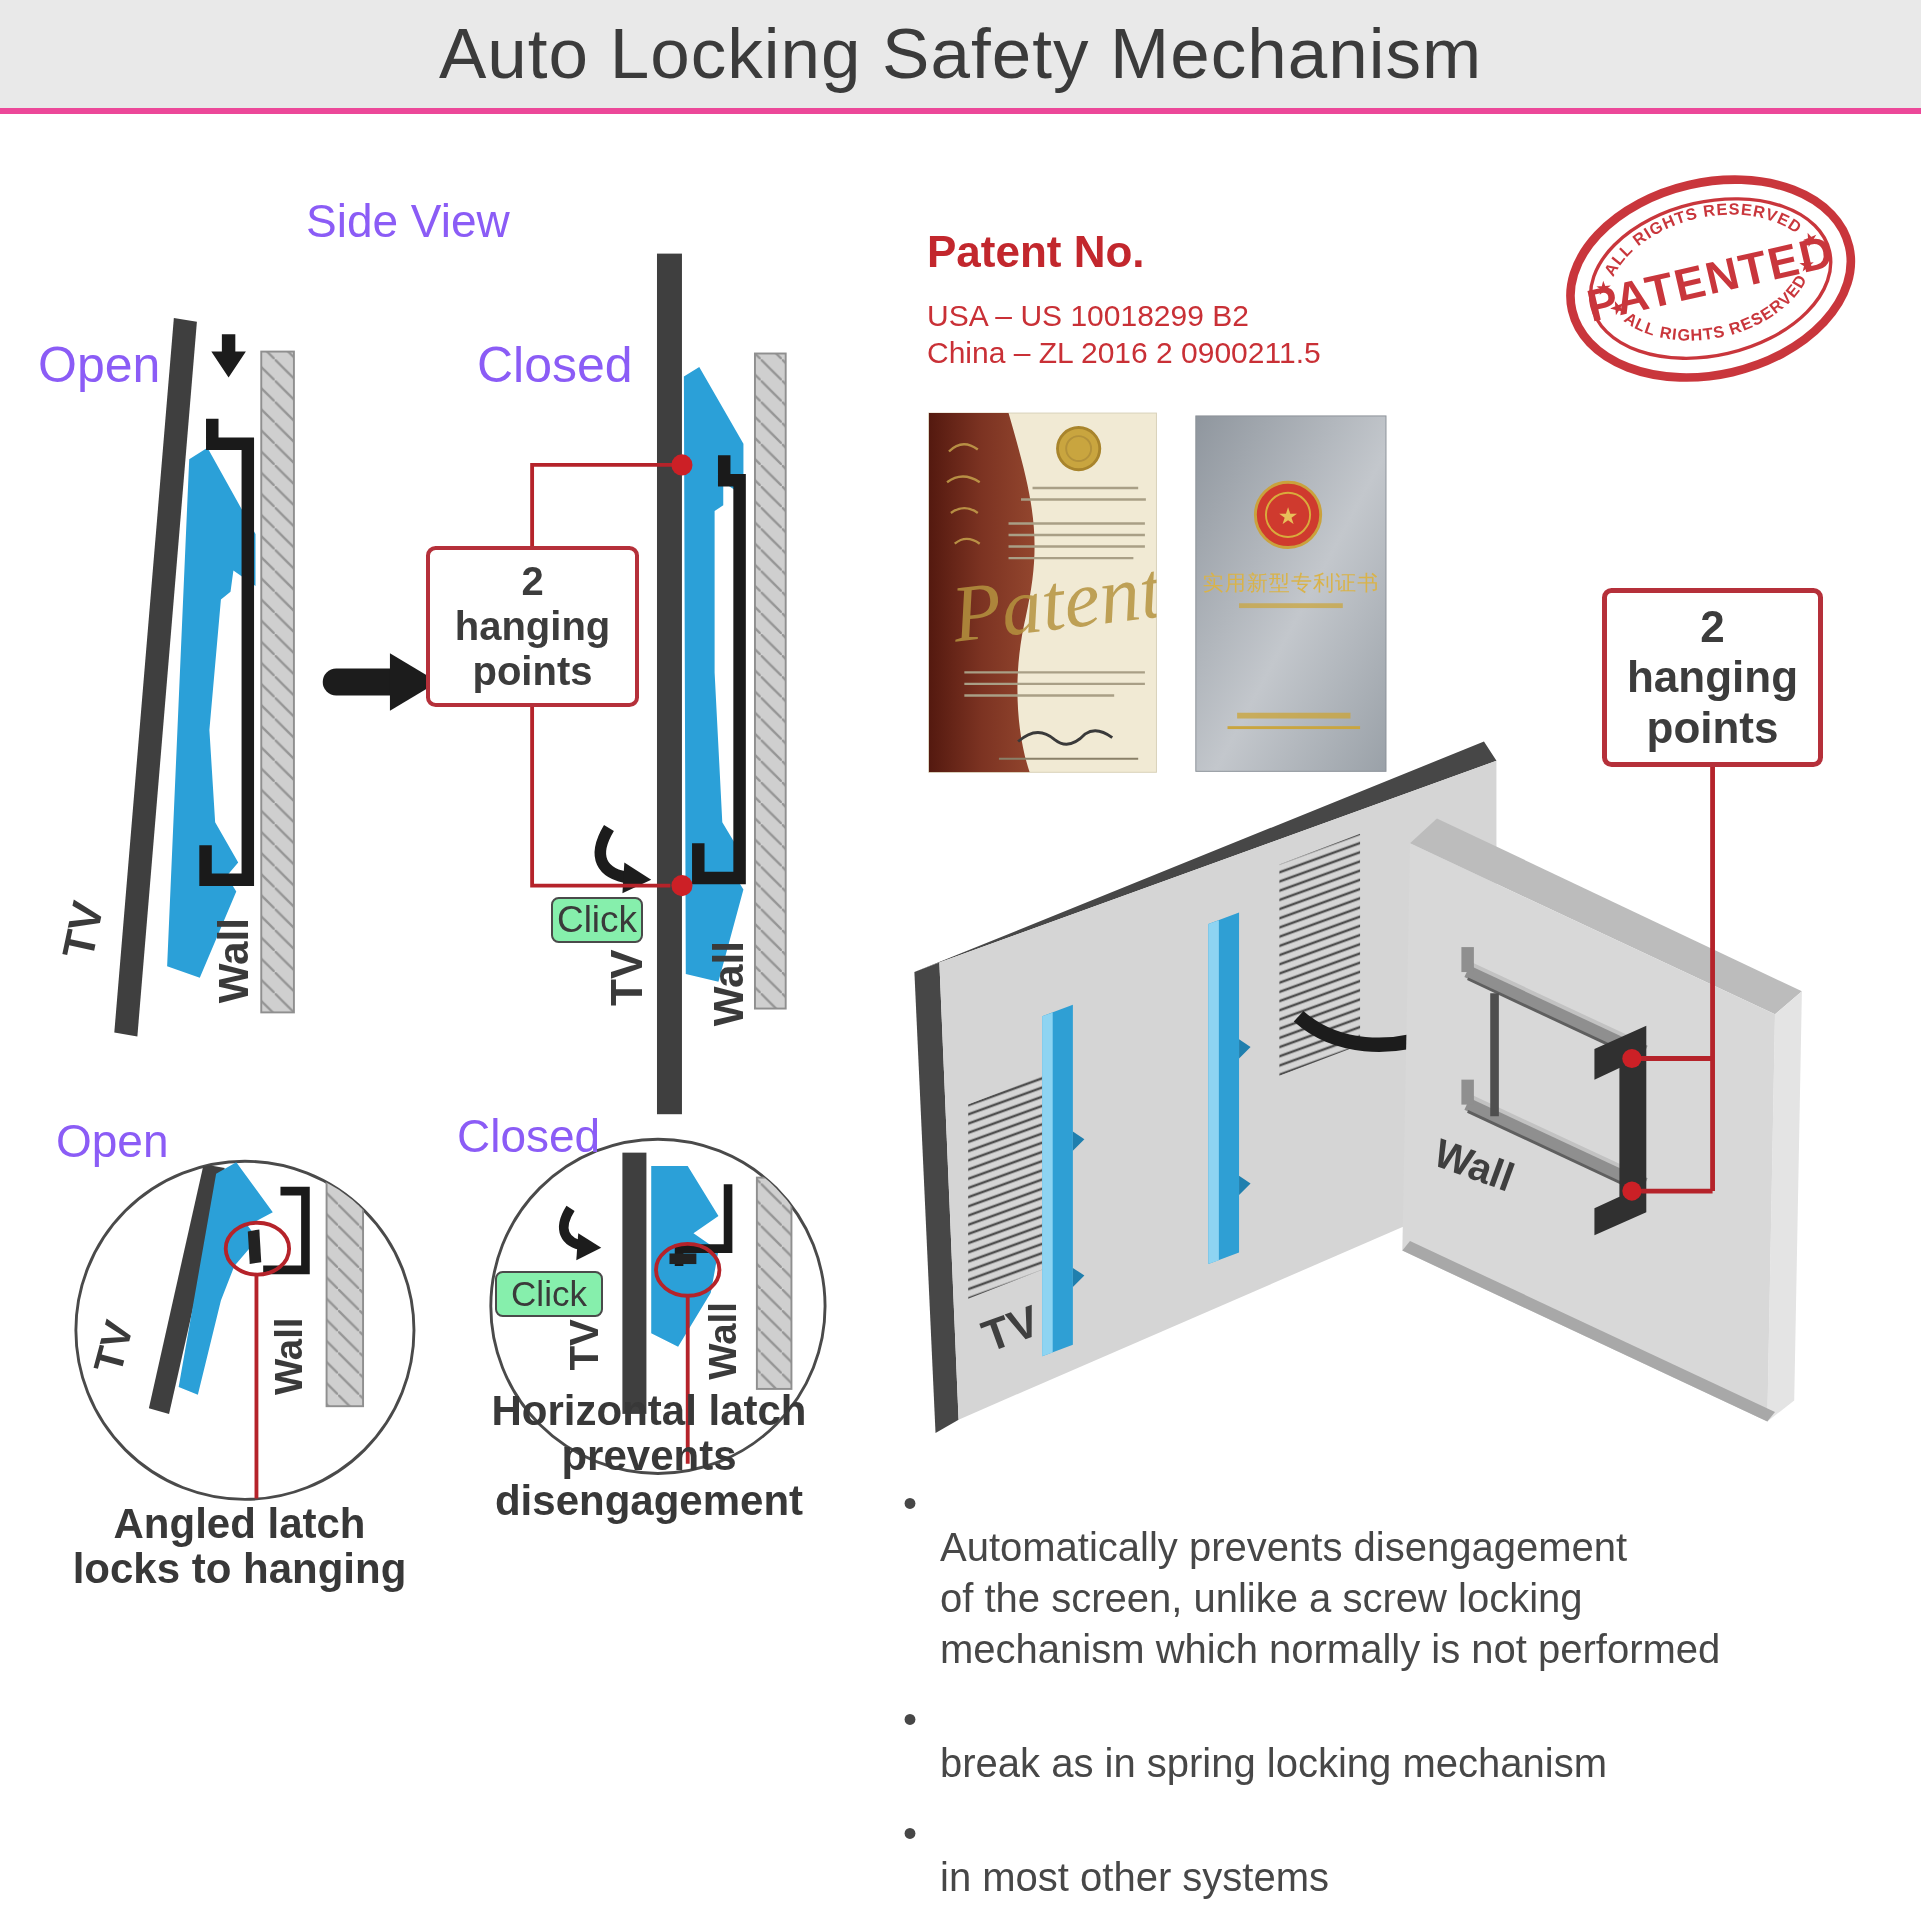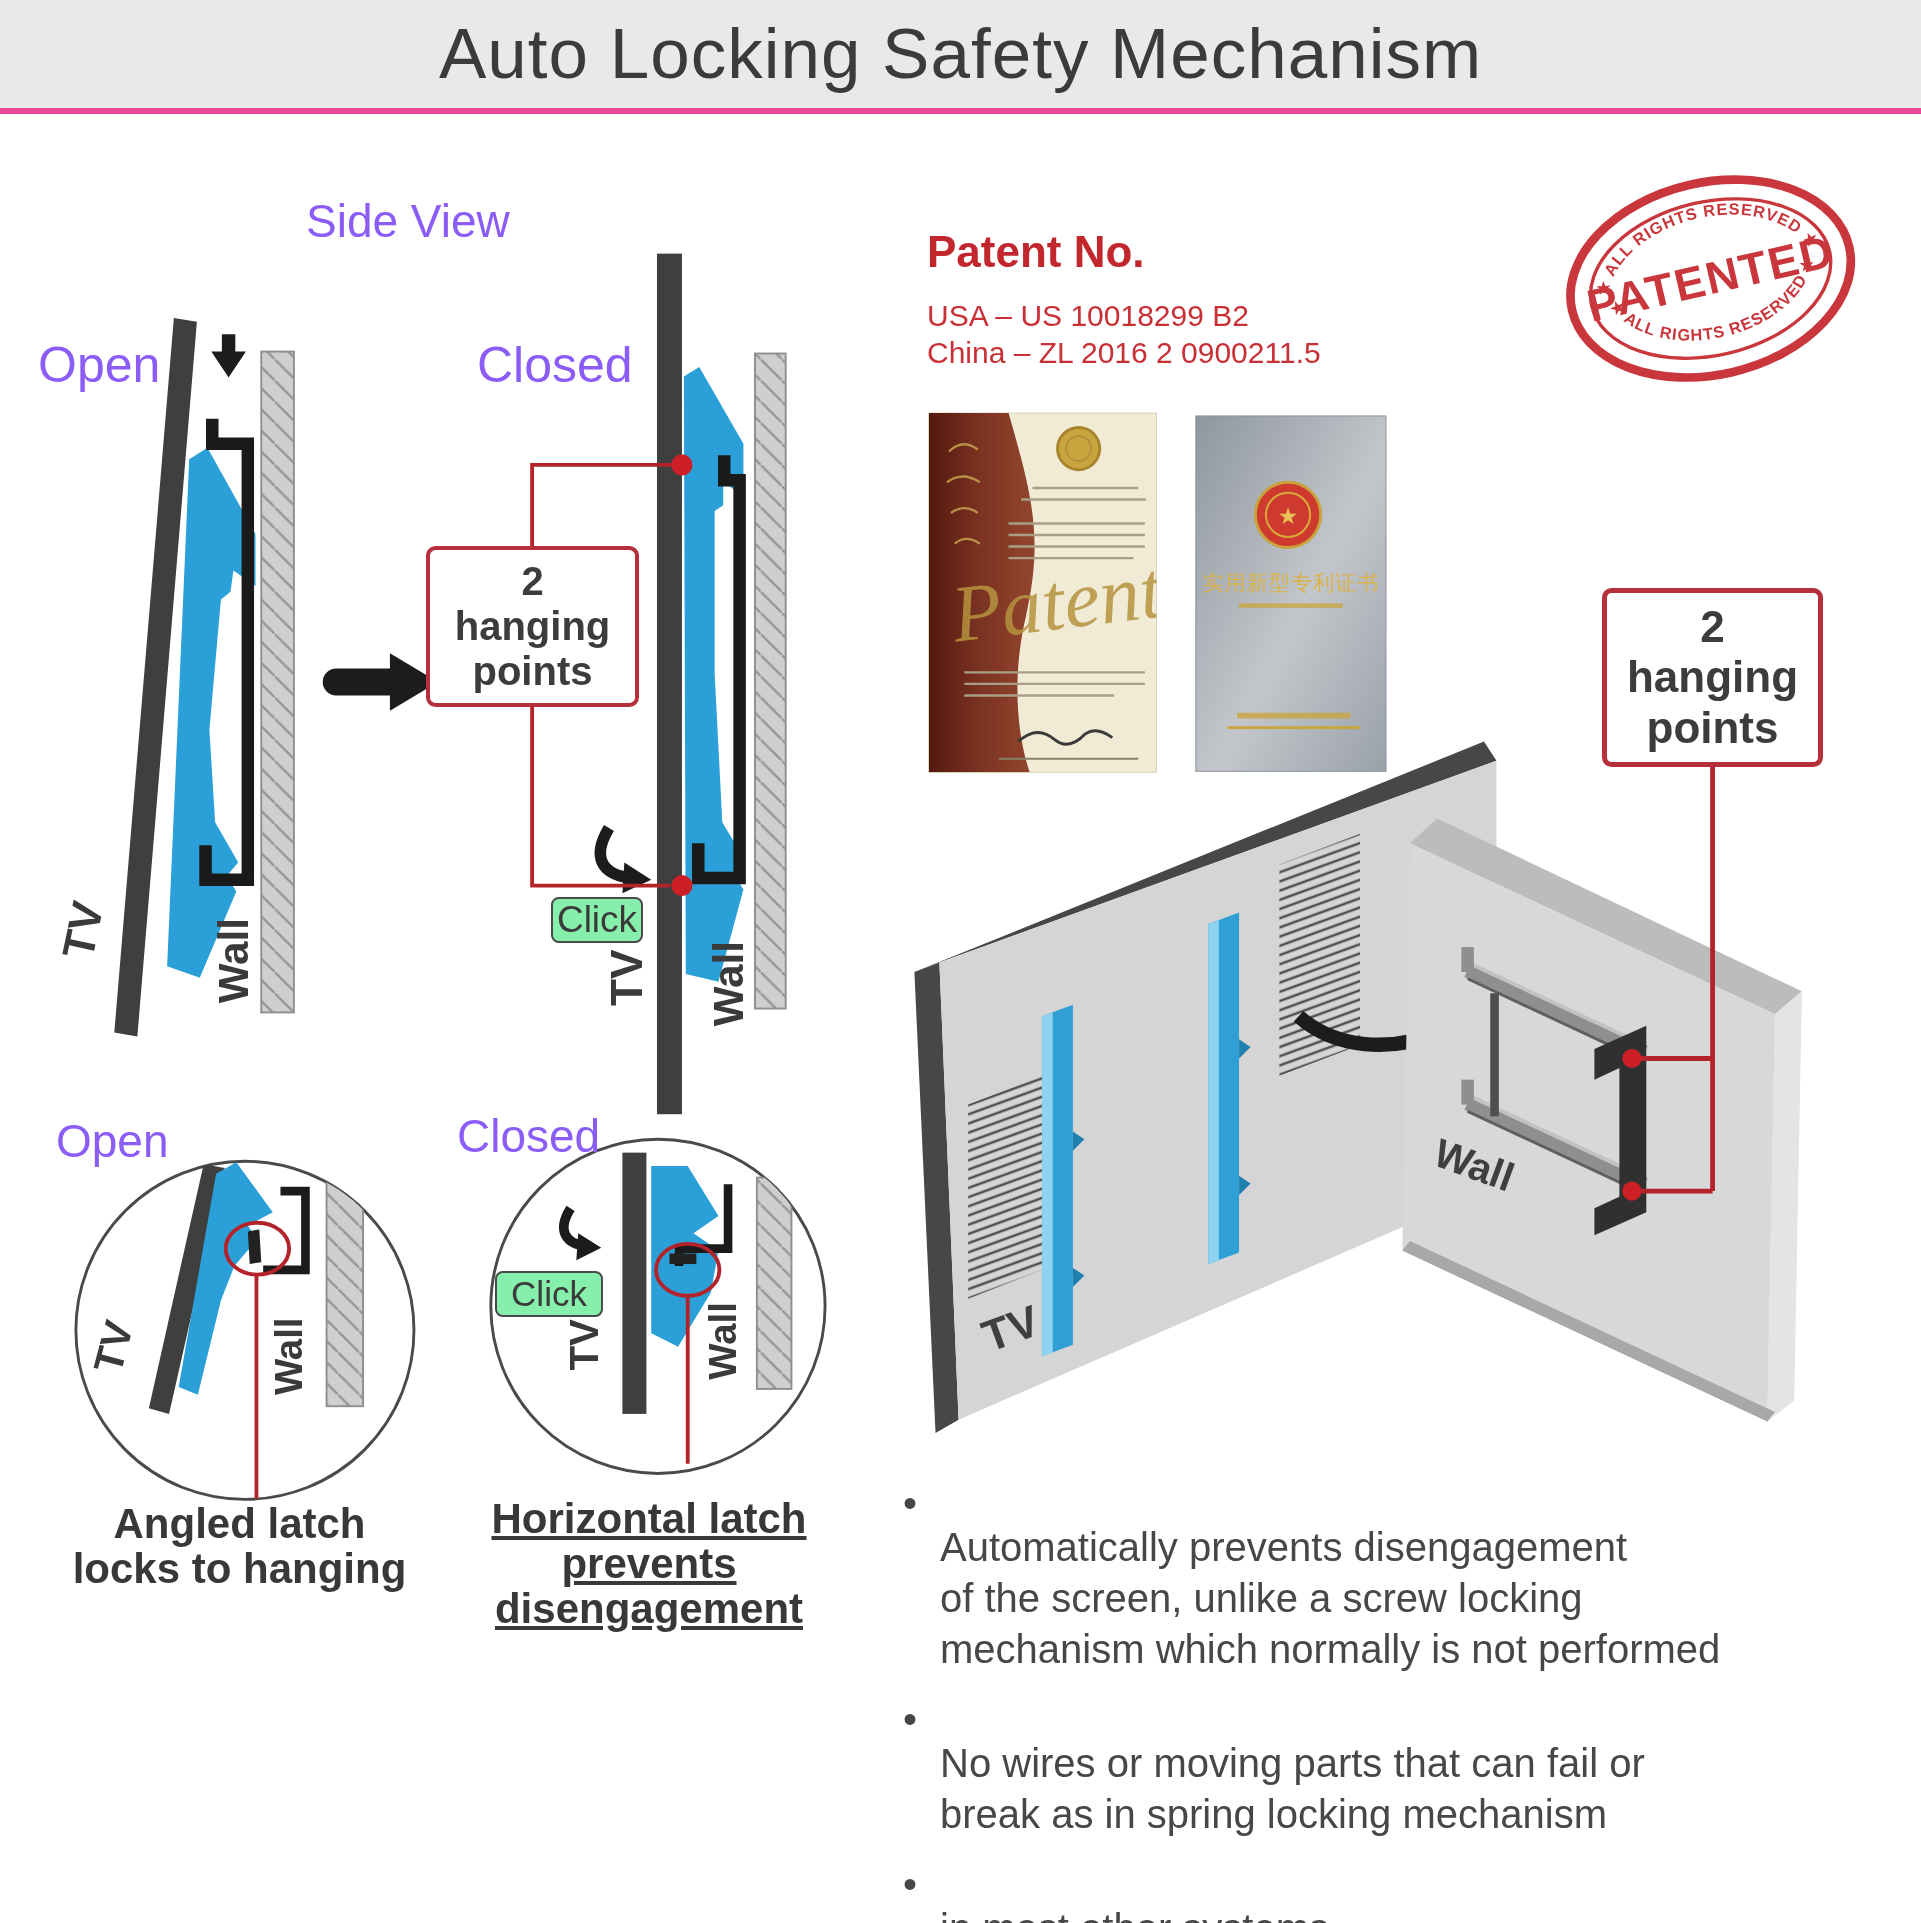--- a/index.html
+++ b/index.html
@@ -29,21 +29,21 @@
   .hp-left{left:426px;top:546px;width:213px;height:161px;font-size:40px;line-height:1.12;}
   .hp-right{left:1602px;top:588px;width:221px;height:179px;border-width:5.8px;font-size:44px;line-height:1.14;}
 
   .click-box{box-sizing:border-box;background:#86efac;border:2.9px solid #4a4a4a;border-radius:7.7px;
              color:#3a3a3a;text-align:center;}
   .click-main{left:551px;top:897px;width:92px;height:46px;font-size:37px;line-height:42px;}
   .click-detail{left:495px;top:1271px;width:108px;height:46px;font-size:35px;line-height:42px;}
 
   .caption{color:#383838;font-weight:700;text-align:center;}
   .caption-open{left:38px;top:1501px;width:403px;font-size:42px;line-height:45px;}
-  .caption-closed{left:459px;top:1496px;width:380px;font-size:42px;line-height:45px;text-decoration:underline;}
+  .caption-closed{left:459px;top:1388px;width:380px;font-size:42px;line-height:45px;}
 
   .bullets{left:903px;top:1478px;width:990px;}
   .bullet-item{display:flex;margin-bottom:19px;}
   .bullet-item .dot{width:37px;font-size:40px;color:#474747;line-height:51px;}
   .bullet-item .blines{font-size:40px;color:#474747;line-height:51px;margin-top:44px;}
 </style>
 </head>
 <body>
 
 <div class="page">
@@ -293,21 +293,20 @@
       <span class="dot">•</span>
       <div class="blines">
         <div>Automatically prevents disengagement</div>
         <div>of the screen, unlike a screw locking</div>
         <div>mechanism which normally is not performed</div>
       </div>
     </div>
     <div class="bullet-item">
       <span class="dot">•</span>
       <div class="blines">
-        <div>No wires or moving parts that can fail or</div>
         <div>break as in spring locking mechanism</div>
       </div>
     </div>
     <div class="bullet-item">
       <span class="dot">•</span>
       <div class="blines">
         <div>in most other systems</div>
       </div>
     </div>
   </div>

